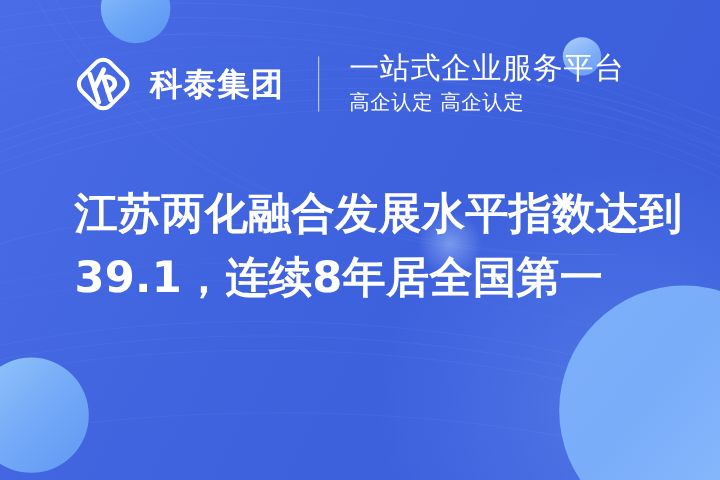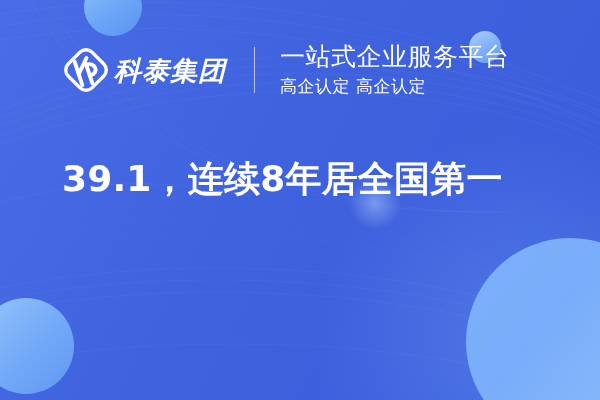--- a/index.html
+++ b/index.html
@@ -95,24 +95,24 @@
   }
 
   .brand-mark {
     width: 56px;
     height: 56px;
     flex: 0 0 56px;
     display: block;
   }
 
   .brand-wordmark {
+    margin-left: 11px;
     display: flex;
     flex-direction: column;
     align-items: center;
-    font-style: italic;
   }
 
   .brand-name {
     color: #ffffff;
     font-size: 27px;
     line-height: 29px;
     font-weight: 700;
     letter-spacing: 1px;
     white-space: nowrap;
     font-family: "DejaVu Sans", "Liberation Sans", sans-serif;
@@ -249,16 +249,17 @@
 
     <div class="header-divider"></div>
 
     <div class="tagline">
       <div class="tagline-main">一站式企业服务平台</div>
       <div class="tagline-sub">高企认定 高企认定</div>
     </div>
   </div>
 
   <div class="headline">
+    <div class="headline-line">江苏两化融合发展水平指数达到</div>
     <div class="headline-line">39.1，连续8年居全国第一</div>
   </div>
 
 </div>
 
 </body></html>

